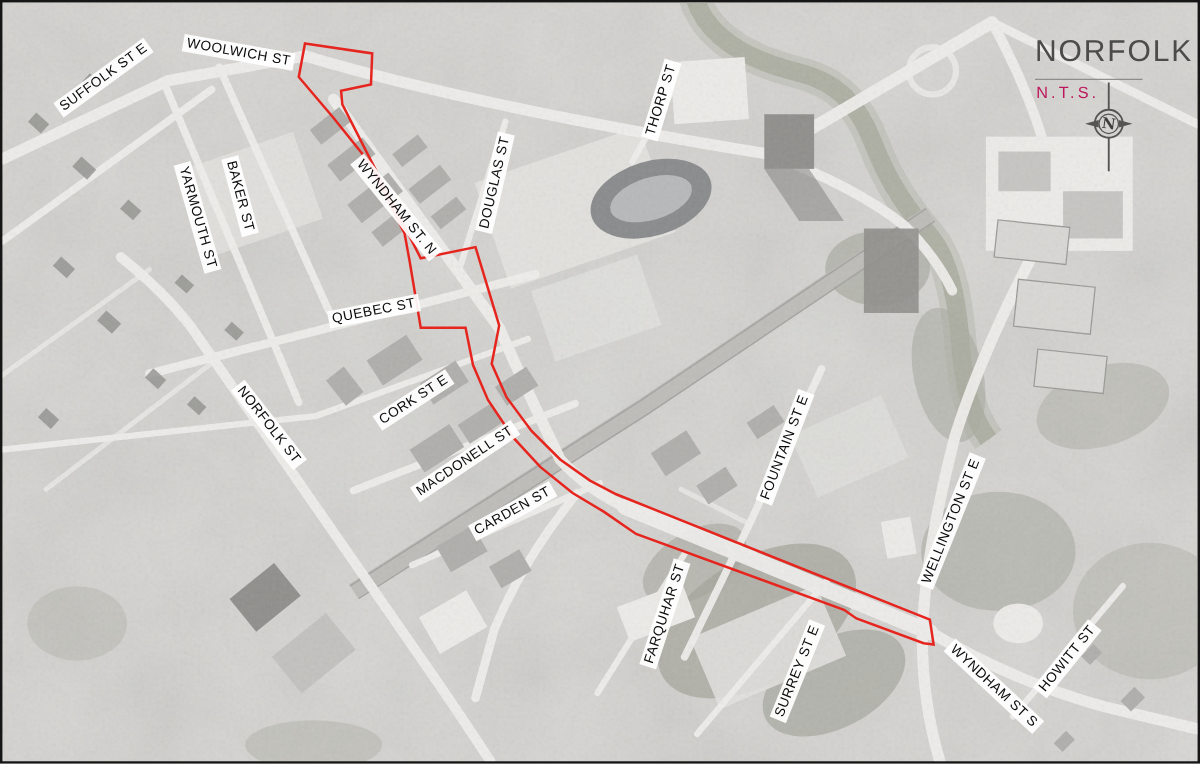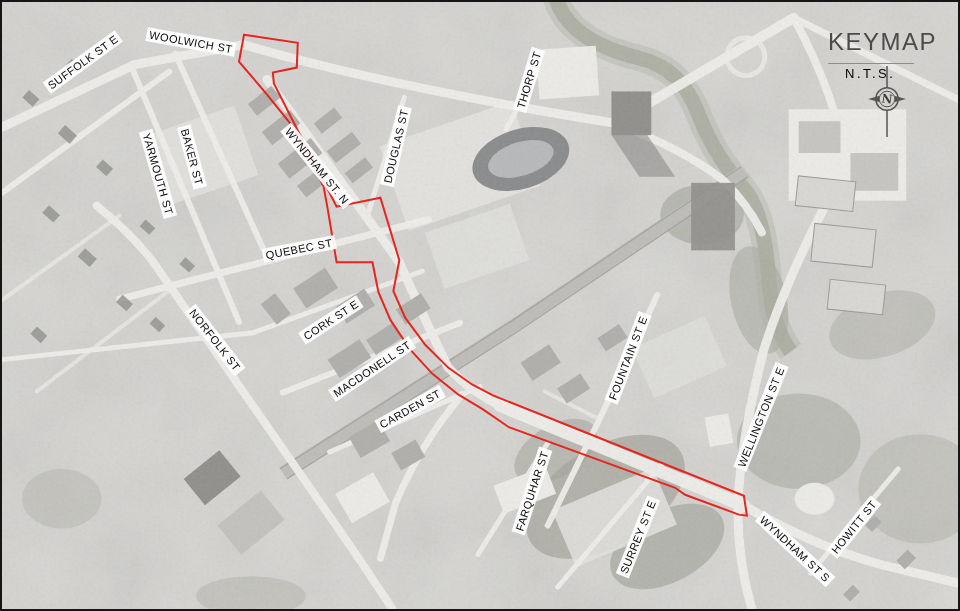--- a/index.html
+++ b/index.html
@@ -17,21 +17,21 @@
   }
   .keymap-title{
     position:absolute;left:826px;top:28px;
     font:400 24px/1 "Liberation Sans",sans-serif;
     color:#4b4b49;letter-spacing:1.5px;
   }
   .keymap-rule{position:absolute;left:826px;top:61px;width:86px;border-top:1px solid #8d8d8b;}
   .keymap-nts{
     position:absolute;left:827px;top:65px;
     font:400 13px/1 "Liberation Sans",sans-serif;
-    color:#000000;letter-spacing:2.5px;margin-left:16px;
+    color:#be185d;letter-spacing:2.5px;
   }
   .compass{position:absolute;left:860px;top:58px;}
 </style>
 </head>
 <body>
 
 <div class="frame">
 
   <svg class="basemap" viewBox="0 0 960 611" preserveAspectRatio="none" aria-hidden="true">
     <defs>
@@ -203,21 +203,21 @@
   <div class="street-label" style="left:329px;top:318px;transform:translate(-50%,-50%) rotate(-33deg)">CORK ST E</div>
   <div class="street-label" style="left:370px;top:367px;transform:translate(-50%,-50%) rotate(-34deg)">MACDONELL ST</div>
   <div class="street-label" style="left:408px;top:407px;transform:translate(-50%,-50%) rotate(-29deg)">CARDEN ST</div>
   <div class="street-label" style="left:626px;top:356px;transform:translate(-50%,-50%) rotate(-69deg)">FOUNTAIN ST E</div>
   <div class="street-label" style="left:759px;top:415px;transform:translate(-50%,-50%) rotate(-68deg)">WELLINGTON ST E</div>
   <div class="street-label" style="left:530px;top:489px;transform:translate(-50%,-50%) rotate(-72deg)">FARQUHAR ST</div>
   <div class="street-label" style="left:636px;top:535px;transform:translate(-50%,-50%) rotate(-68deg)">SURREY ST E</div>
   <div class="street-label" style="left:793px;top:547px;transform:translate(-50%,-50%) rotate(43deg)">WYNDHAM ST S</div>
   <div class="street-label" style="left:852px;top:525px;transform:translate(-50%,-50%) rotate(-51deg)">HOWITT ST</div>
 
-  <div class="keymap-title">KEYMAP</div>
+  <div class="keymap-title">NORFOLK</div>
   <div class="keymap-rule"></div>
   <div class="keymap-nts">N.T.S.</div>
 
   <svg class="compass" width="50" height="82" viewBox="0 0 50 82">
     <g stroke="#565553" fill="none" stroke-width="1.5">
       <line x1="25" y1="6" x2="25" y2="28"></line>
       <line x1="25" y1="50" x2="25" y2="77"></line>
       <circle cx="25" cy="39" r="11.2"></circle>
       <circle cx="25" cy="39" r="7.8" stroke-width="1"></circle>
     </g>

